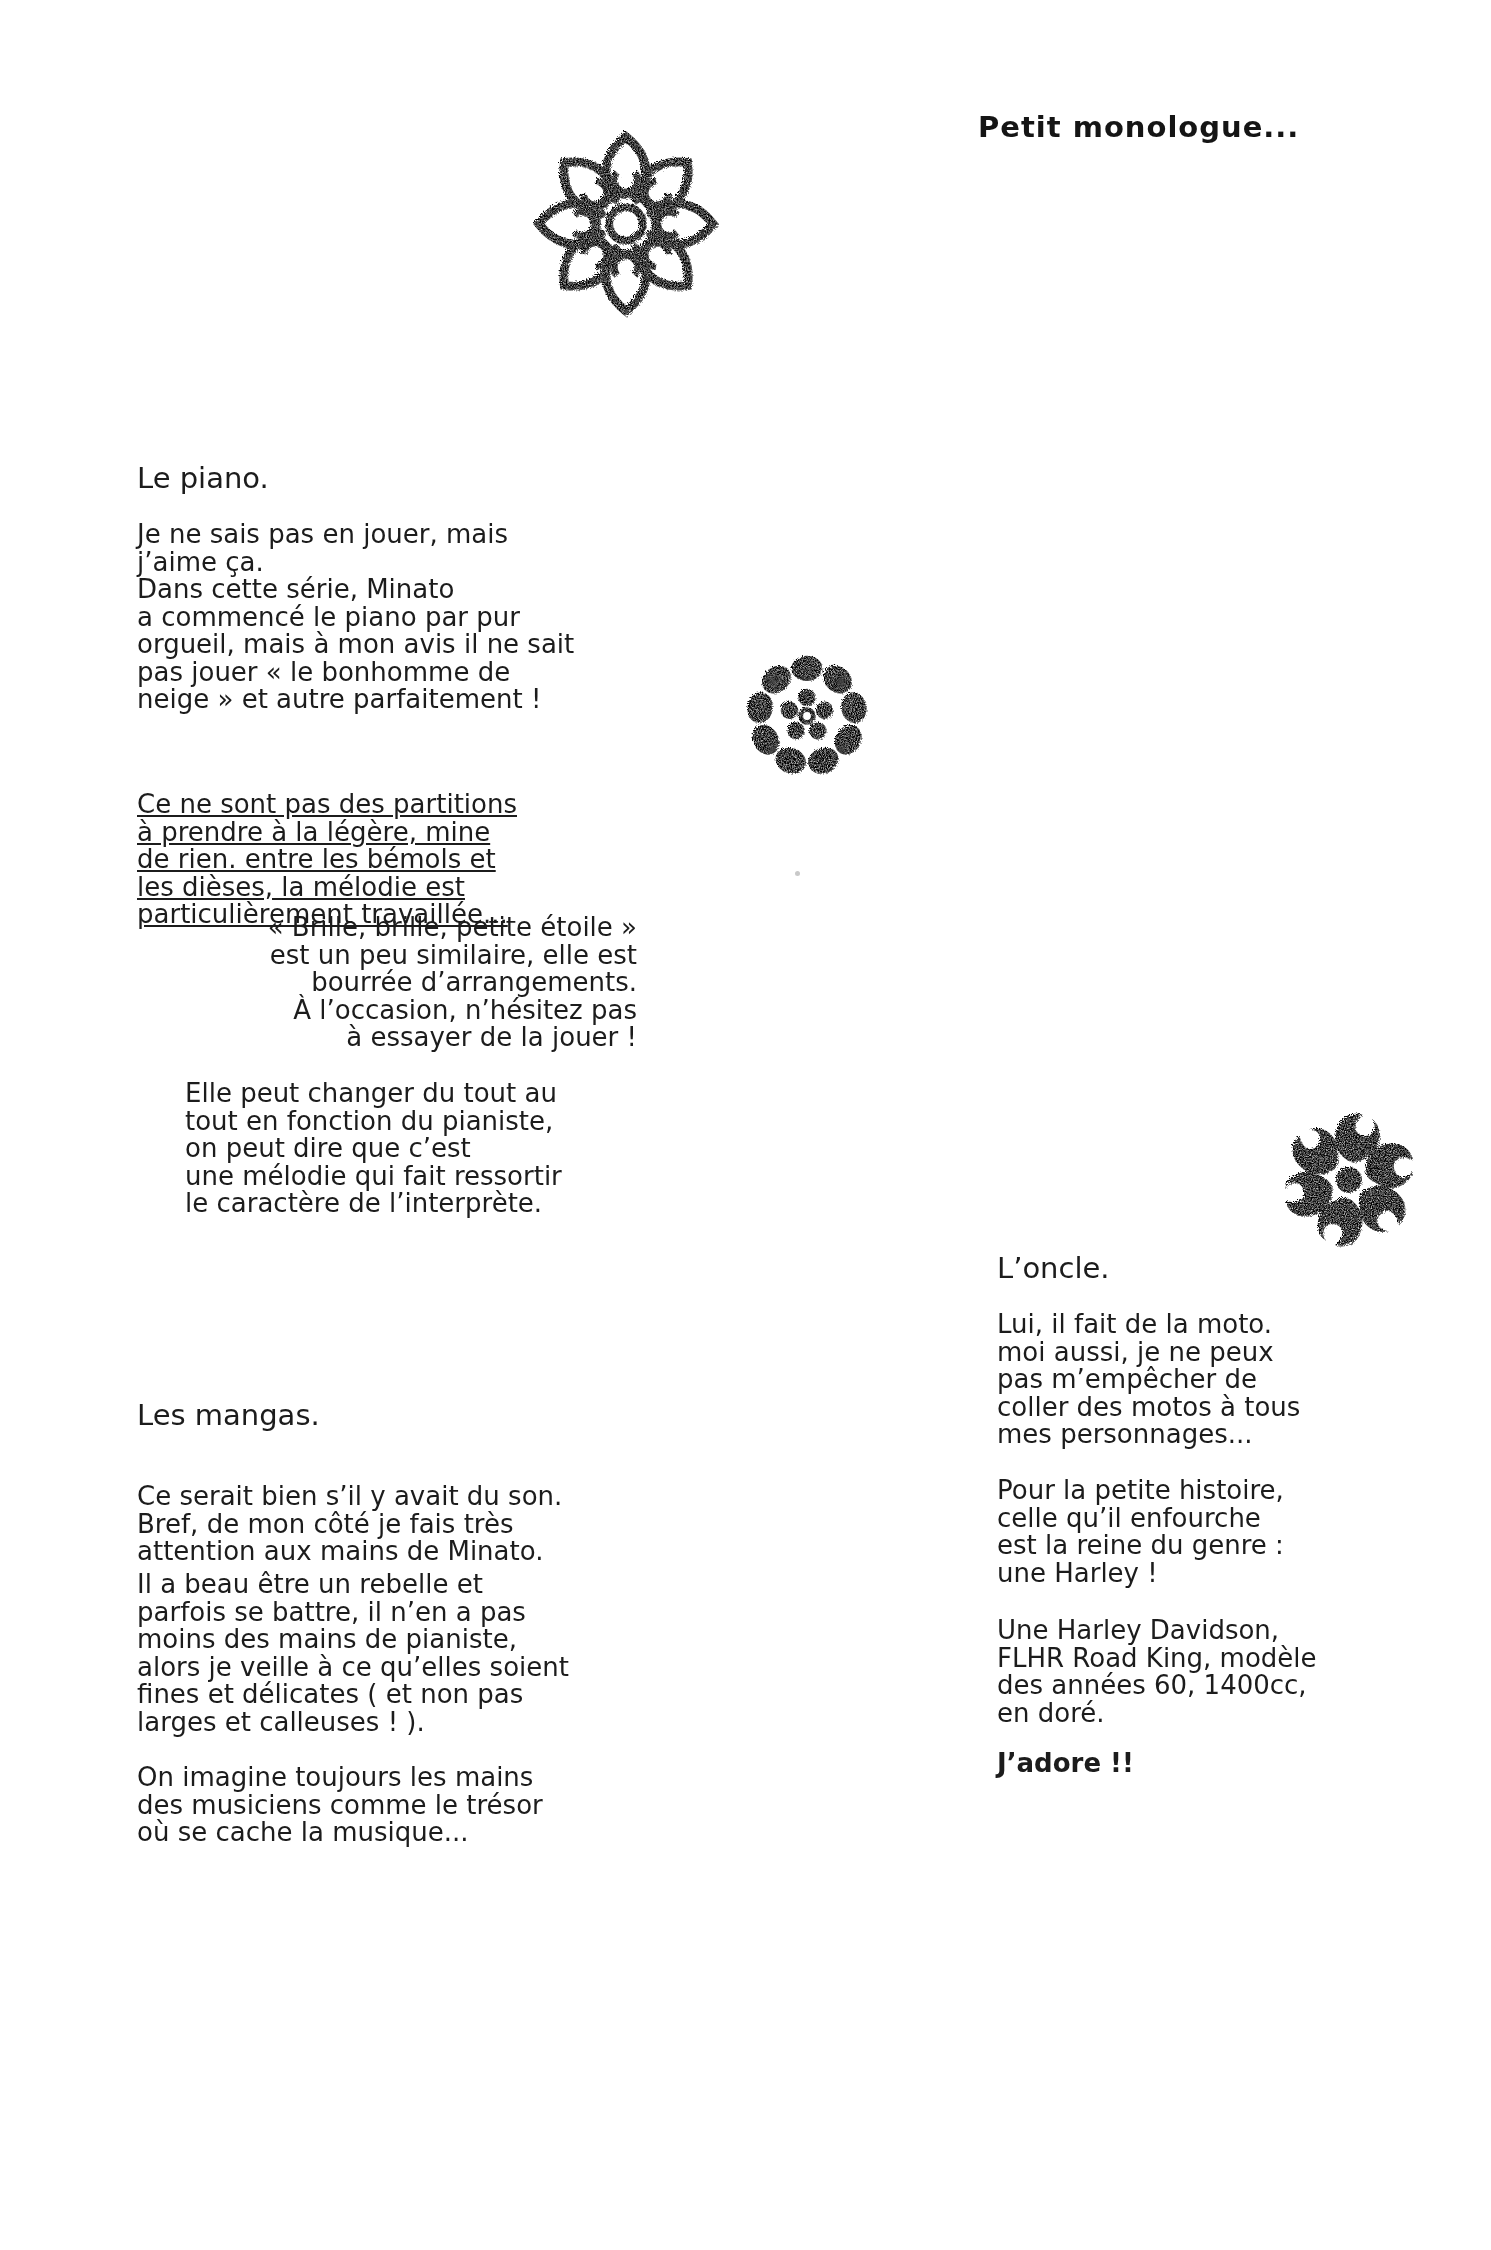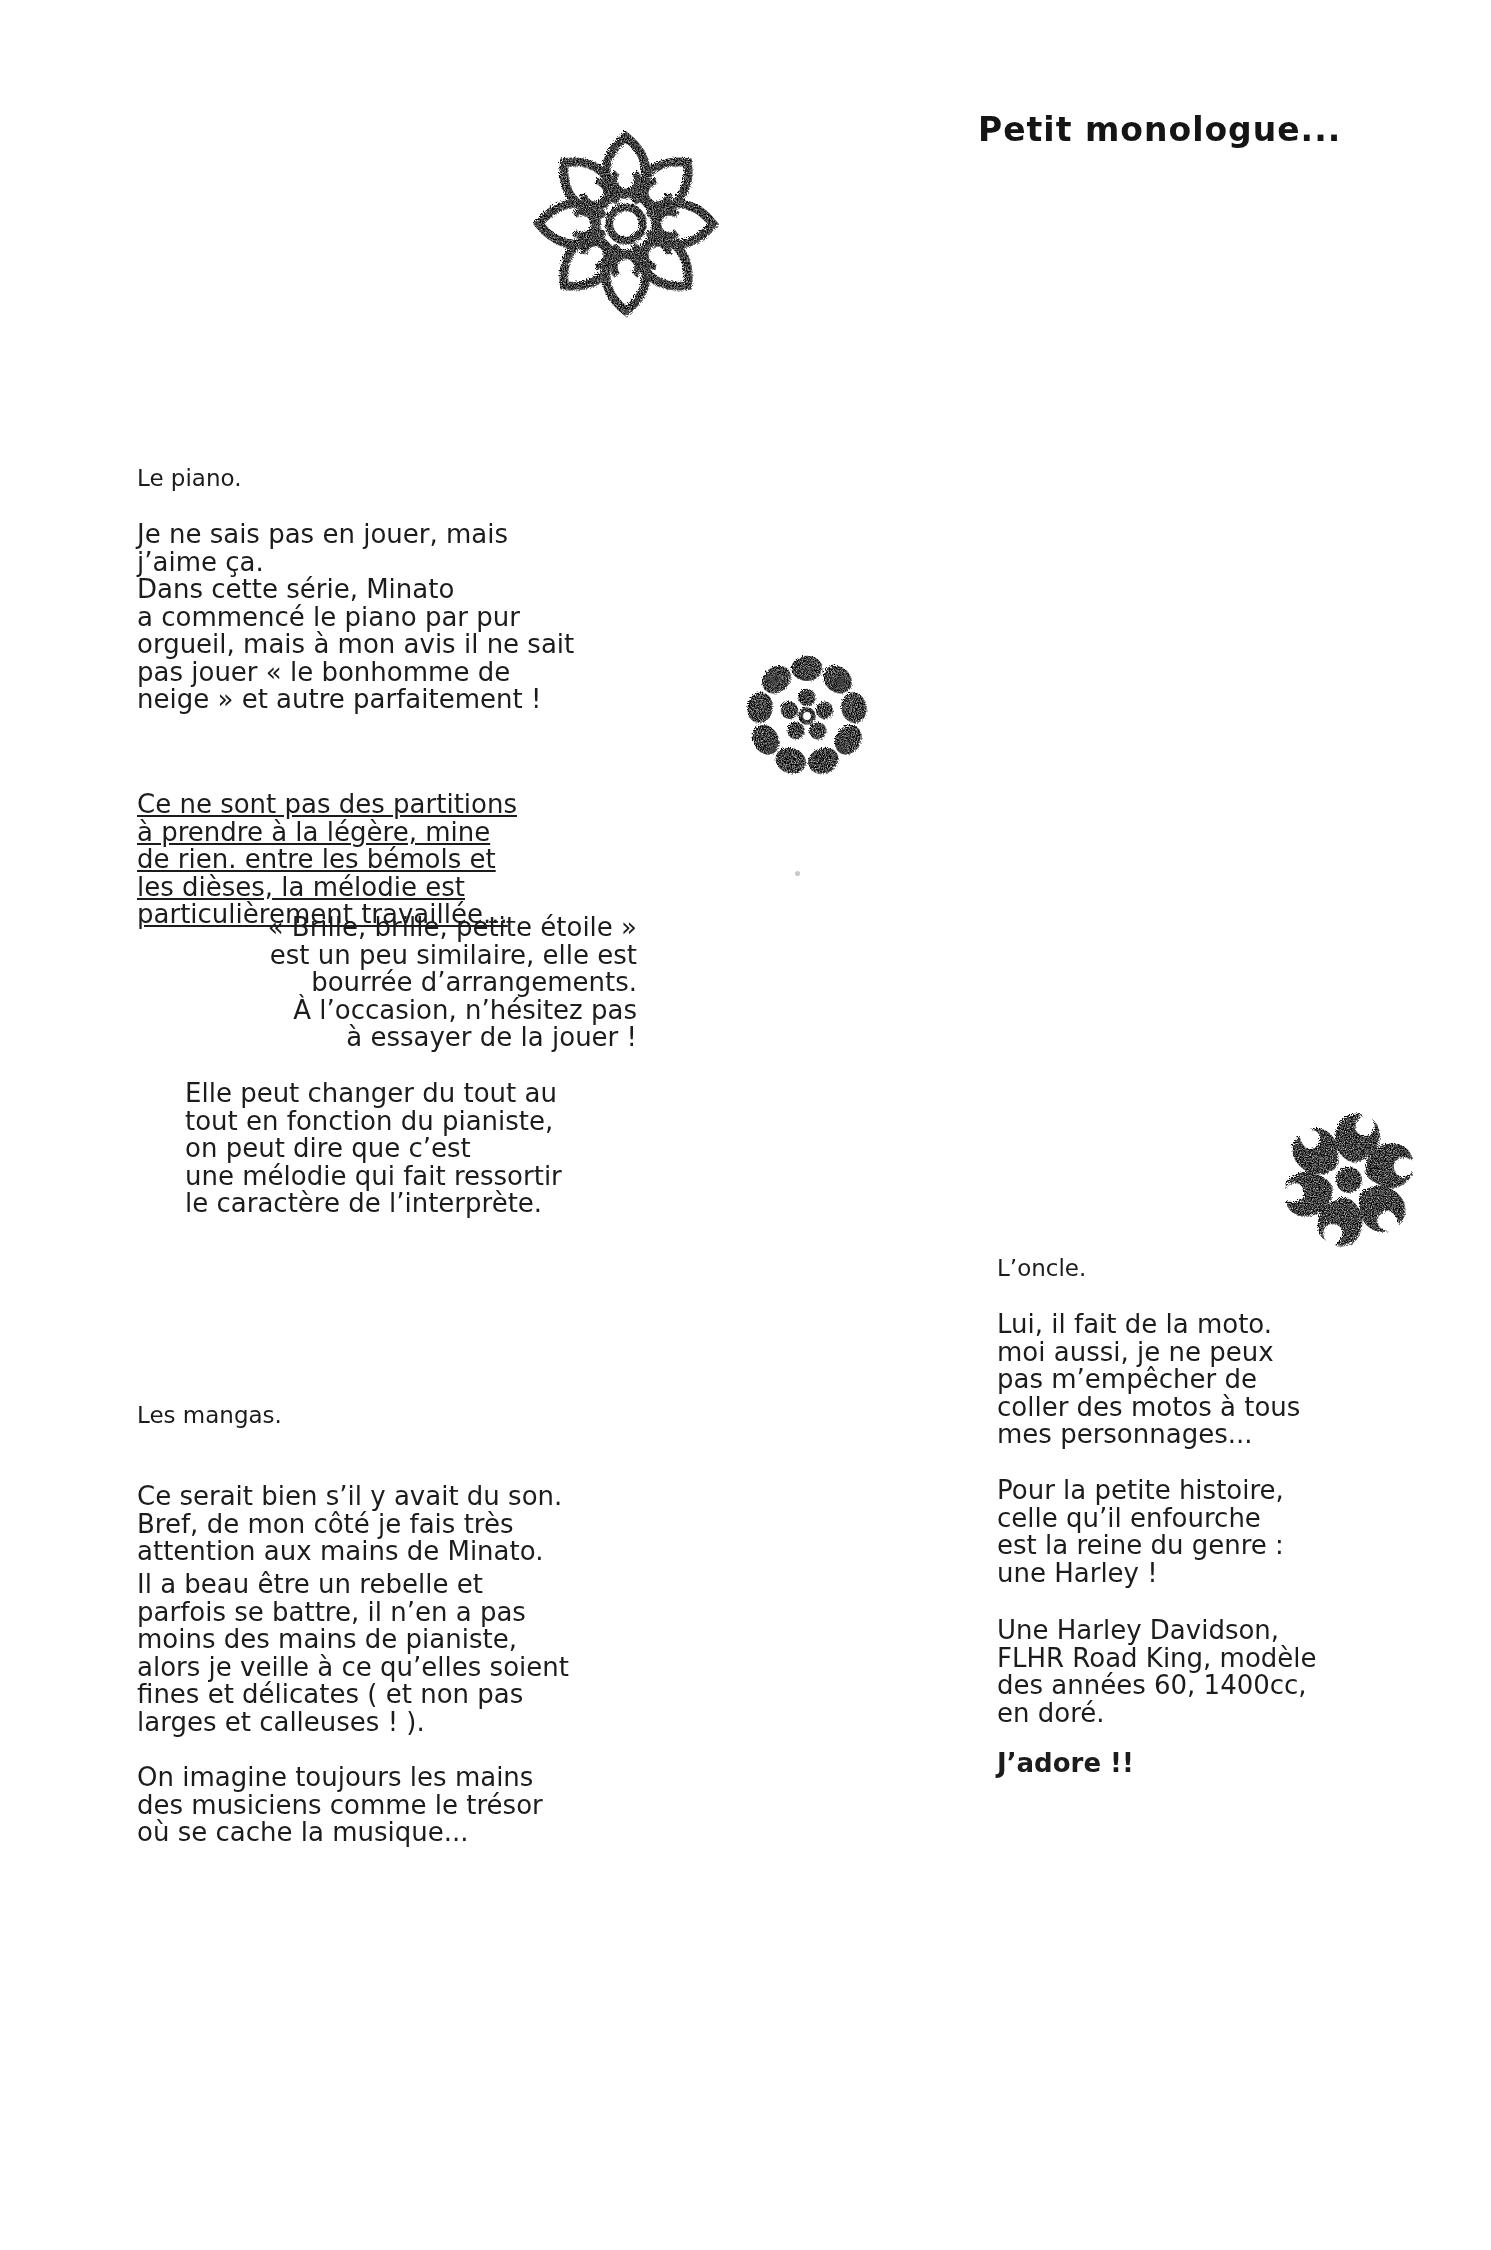--- a/index.html
+++ b/index.html
@@ -12,28 +12,28 @@
     height: 2250px;
     position: relative;
     font-family: "DejaVu Sans", "Liberation Sans", sans-serif;
     color: #1c1c1c;
     overflow: hidden;
   }
   .abs { position: absolute; }
   .page-title {
     left: 978px;
     top: 110px;
-    font-size: 33px;
+    font-size: 29px;
     font-weight: 700;
     letter-spacing: 1px;
     color: #151515;
     white-space: nowrap;
   }
   .heading {
-    font-size: 23px;
+    font-size: 29px;
     line-height: 27.5px;
     white-space: nowrap;
   }
   .para {
     font-size: 26px;
     line-height: 27.5px;
     white-space: pre-line;
   }
   .left-block  { left: 137px; width: 500px; }
   .right-block { left: 997px; width: 390px; }

